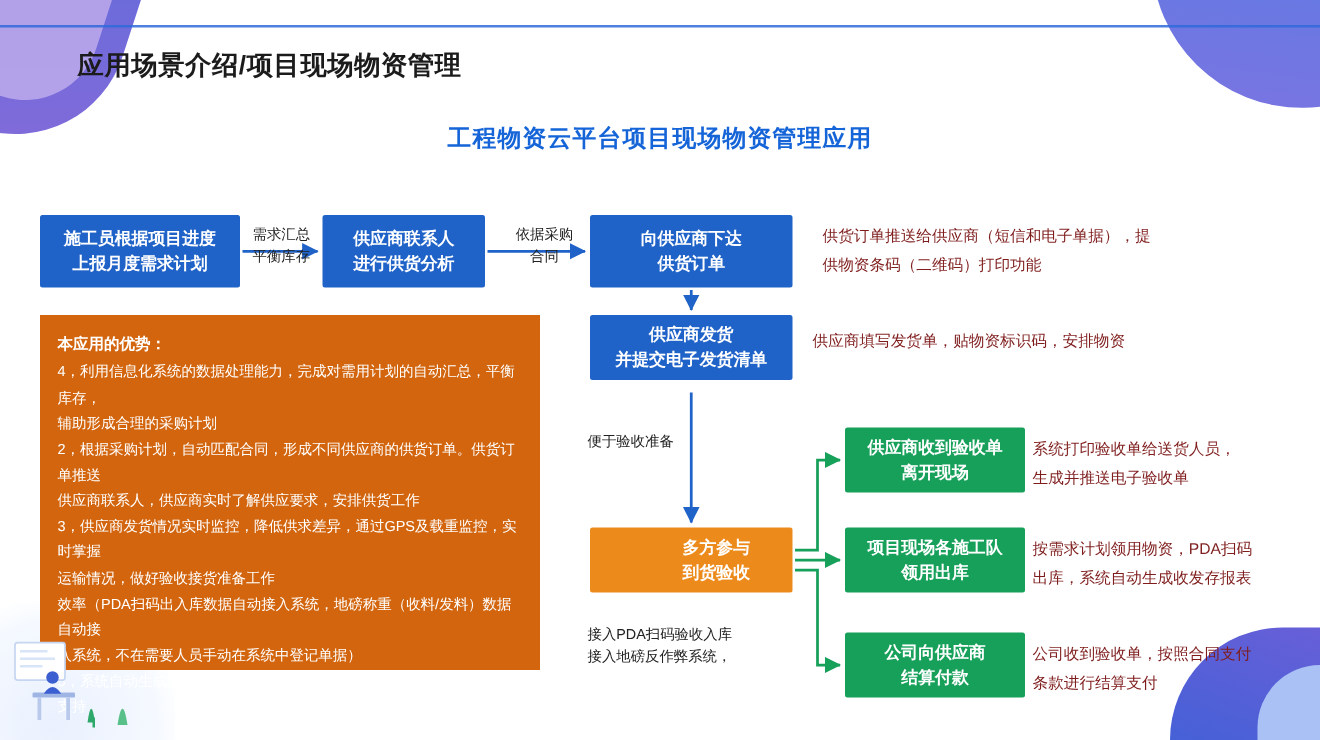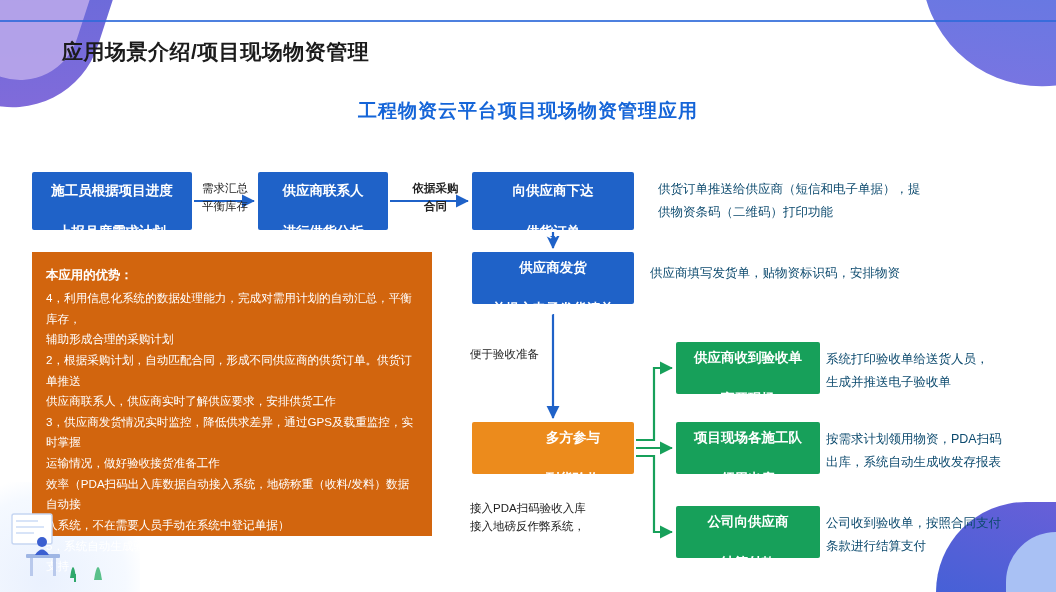--- a/index.html
+++ b/index.html
@@ -54,45 +54,45 @@
   
   .box {
     position:absolute; z-index:3; display:flex; flex-direction:column;
     align-items:center; justify-content:center; text-align:center;
     color:#fff; font-weight:bold; font-size:13.5px; line-height:1.5;
     border-radius:2px;
   }
   .box.blue   { background:#1f62c8; }
   .box.orange { background:#ec8b1c;padding-left:40px; }
   .box.green  { background:#17a05a; }
-  .box span { display:block; white-space:nowrap;margin-top:21px; }
+  .box span { display:block; white-space:nowrap; }
 
   
   #box-plan      { left:32px;  top:172px;  width:160px; height:58px; }
   #box-purchase  { left:258px; top:172px;  width:130px; height:58px; }
   #box-order     { left:472px; top:172px;  width:162px; height:58px; }
   #box-ship      { left:472px; top:252px;  width:162px; height:52px; }
   #box-accept    { left:472px; top:422px;  width:162px; height:52px; background:#ec8b1c; }
   #box-receipt   { left:676px; top:342px;  width:144px; height:52px; }
   #box-issue     { left:676px; top:422px;  width:144px; height:52px; }
   #box-settle    { left:676px; top:506px;  width:144px; height:52px; }
 
   
   .arrow-label {
     position:absolute; z-index:3; font-size:11.5px; color:#222; line-height:1.55;
     text-align:center; white-space:nowrap;
   }
   #lbl-demand  { left:192px; top:180px; width:66px; }
-  #lbl-contract{ left:388px; top:180px; width:95px;font-weight:bold; }
+  #lbl-contract{ left:388px; top:180px; width:95px; }
   #lbl-gps     { left:470px; top:346px; width:168px; text-align:left;}
   #lbl-scale   { left:470px; top:500px; width:180px; text-align:left;}
 
   
   .note {
-    position:absolute; z-index:3; font-size:12.5px; color:#0c4a6e; line-height:1.85;
+    position:absolute; z-index:3; font-size:12.5px; color:#7f1d1d; line-height:1.85;
   }
   #note-order   { left:658px; top:178px; width:330px; }
   #note-ship    { left:650px; top:262px; width:330px; }
   #note-receipt { left:826px; top:348px; width:226px; }
   #note-issue   { left:826px; top:428px; width:226px; }
   #note-settle  { left:826px; top:512px; width:226px; }
 
   
   .adv {
     position:absolute; left:32px; top:252px; width:400px; height:284px;

